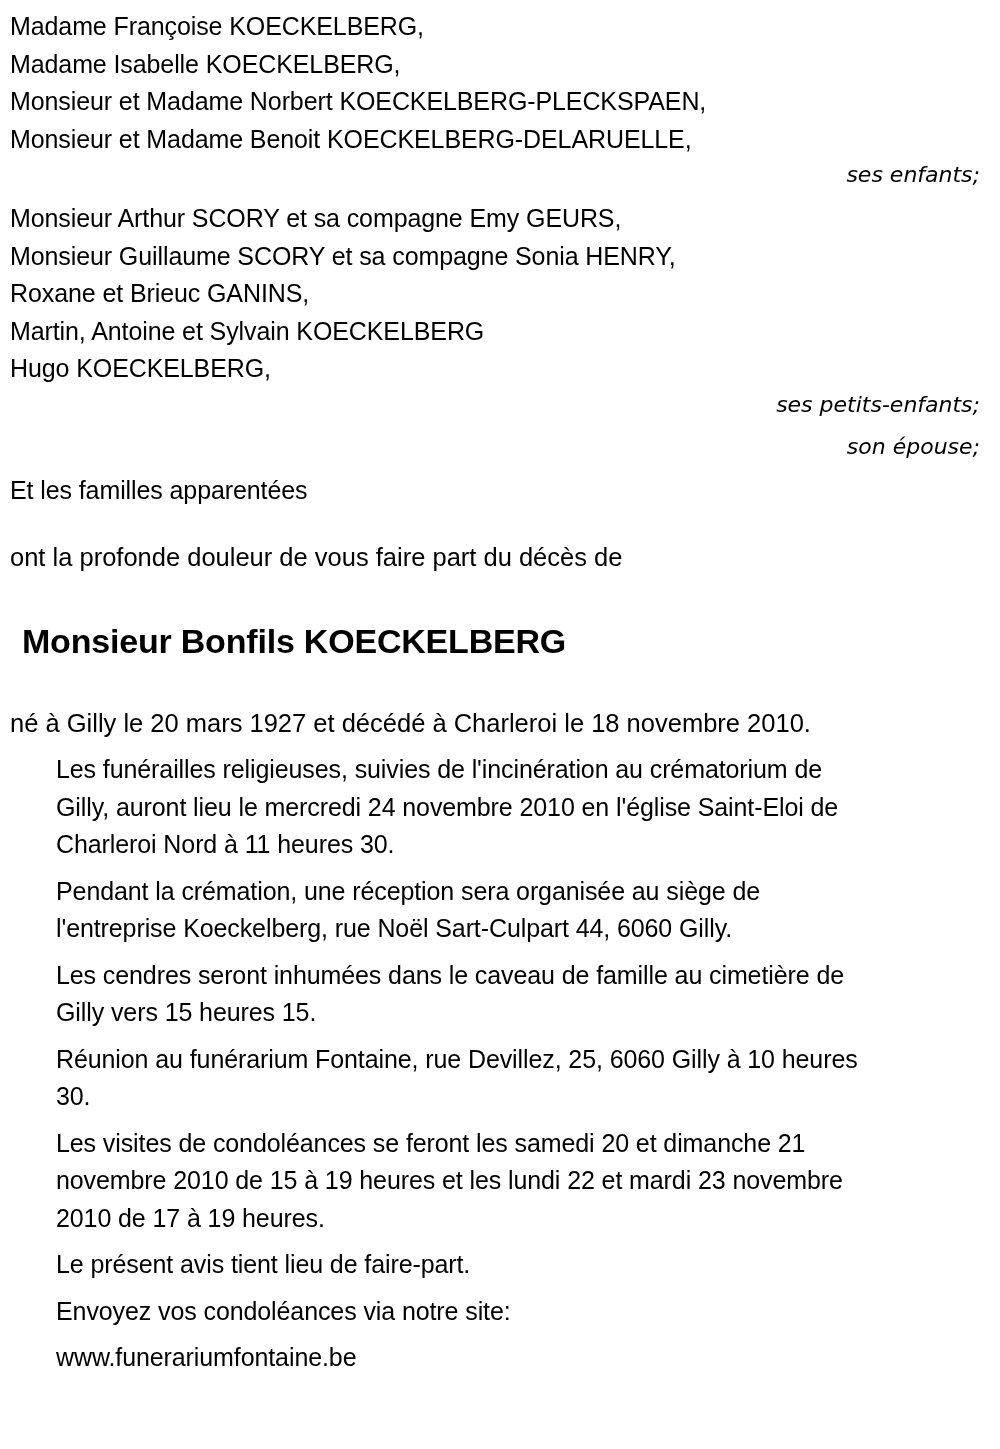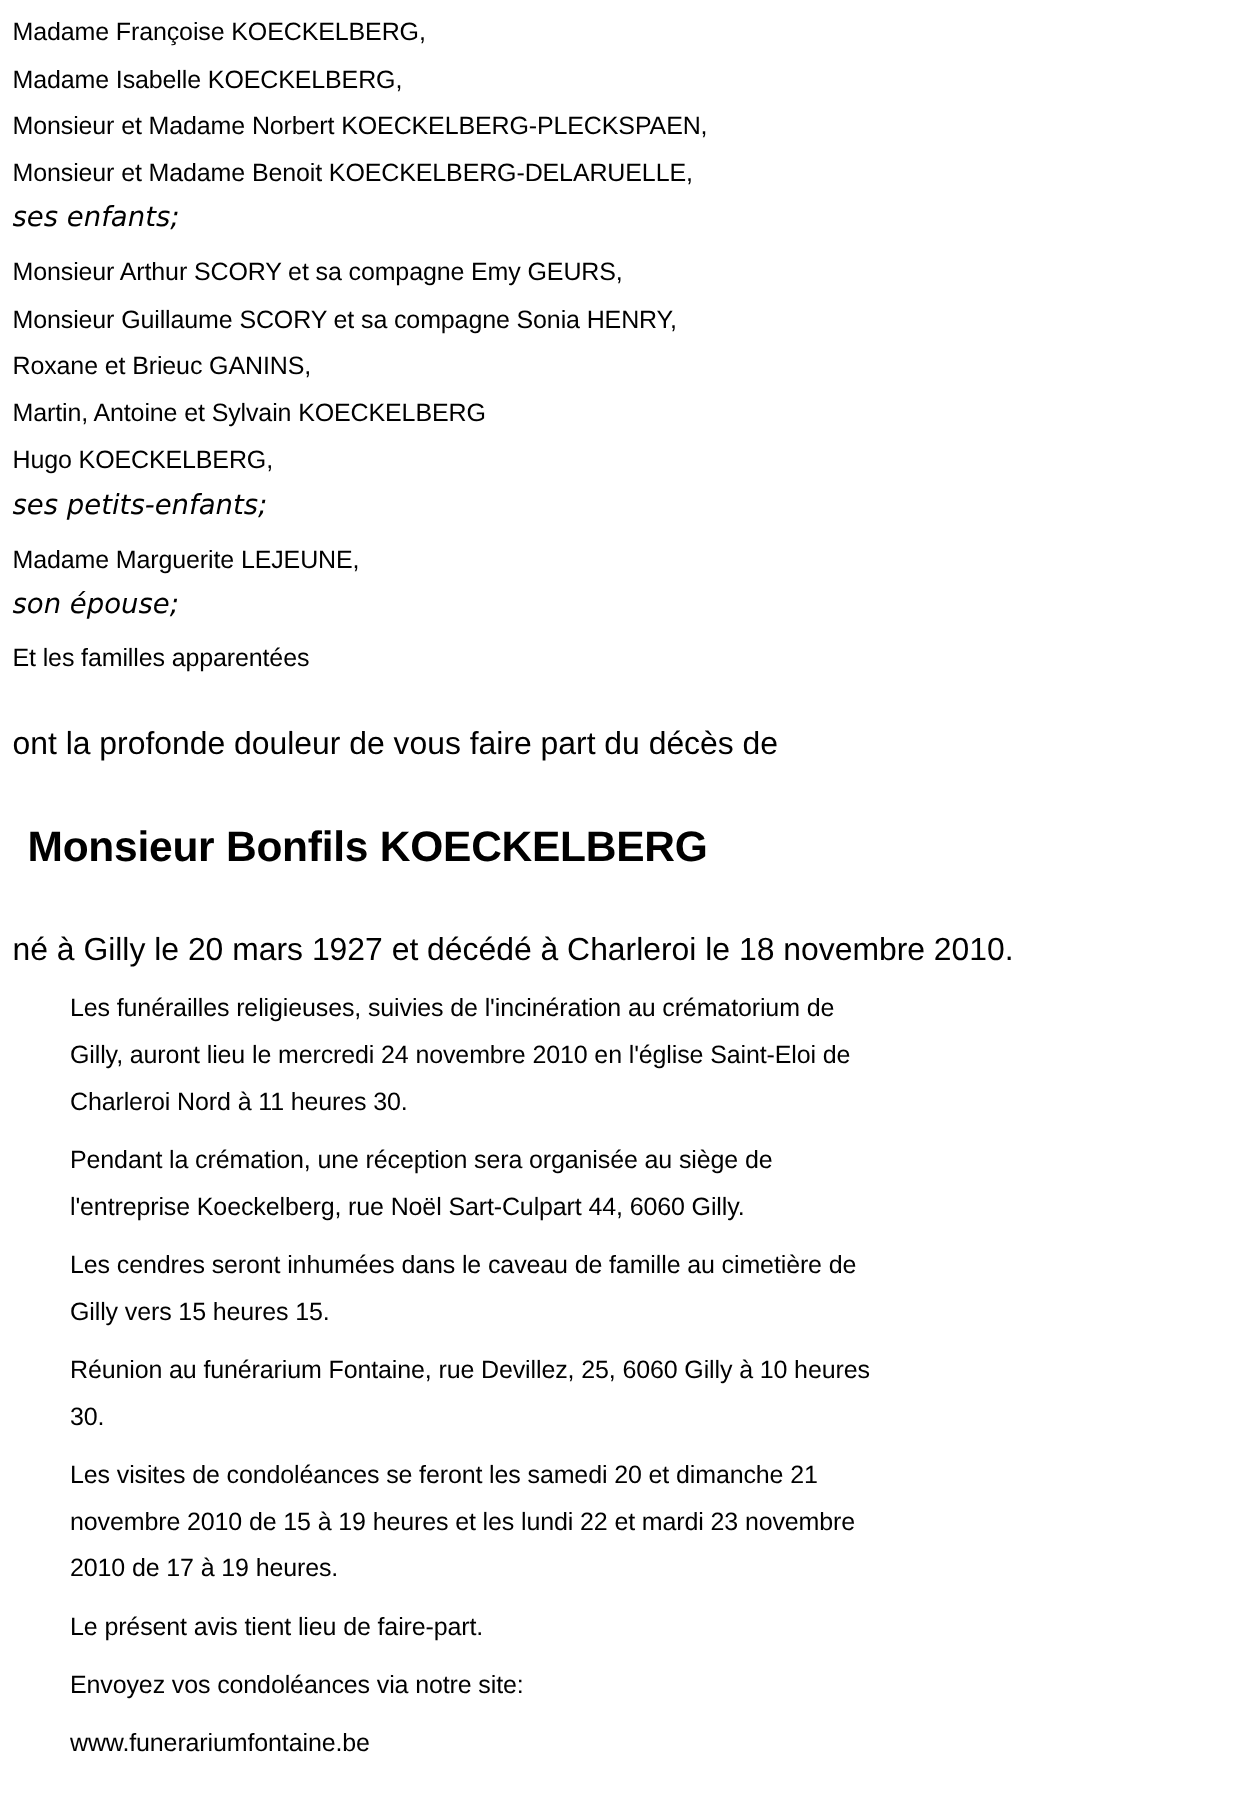--- a/index.html
+++ b/index.html
@@ -19,33 +19,34 @@
     position: relative;
     width: 1000px;
     height: 1449px;
     box-sizing: border-box;
     padding: 8px 10px 0 10px;
     overflow: hidden;
   }
 
   
   .line {
-    font-size: 20px;
+    font-size: 25px;
     line-height: 37.5px;
     letter-spacing: -0.1px;
     white-space: pre;
   }
 
   
   .group {
     margin: 0;
   }
 
   
   .caption {
+    text-align: right;
     font-style: italic;
     font-family: "DejaVu Sans", sans-serif;
     font-size: 22px;
     line-height: 34px;
     padding-right: 10px;
     white-space: pre;
   }
 
   
   .gap-sm { height: 8px; }
@@ -99,21 +100,20 @@
     <div class="line">Monsieur Guillaume SCORY et sa compagne Sonia HENRY,</div>
     <div class="line">Roxane et Brieuc GANINS,</div>
     <div class="line">Martin, Antoine et Sylvain KOECKELBERG</div>
     <div class="line">Hugo KOECKELBERG,</div>
     <div class="caption">ses petits-enfants;</div>
   </div>
 
   <div class="gap-sm"></div>
 
   <div class="group">
-    <div class="line">Madame Marguerite LEJEUNE,</div>
     <div class="caption">son épouse;</div>
   </div>
 
   <div class="gap-sm"></div>
 
   <div class="line">Et les familles apparentées</div>
 
   <div class="gap-lg"></div>
 
   <div class="leadin">ont la profonde douleur de vous faire part du décès de</div>

